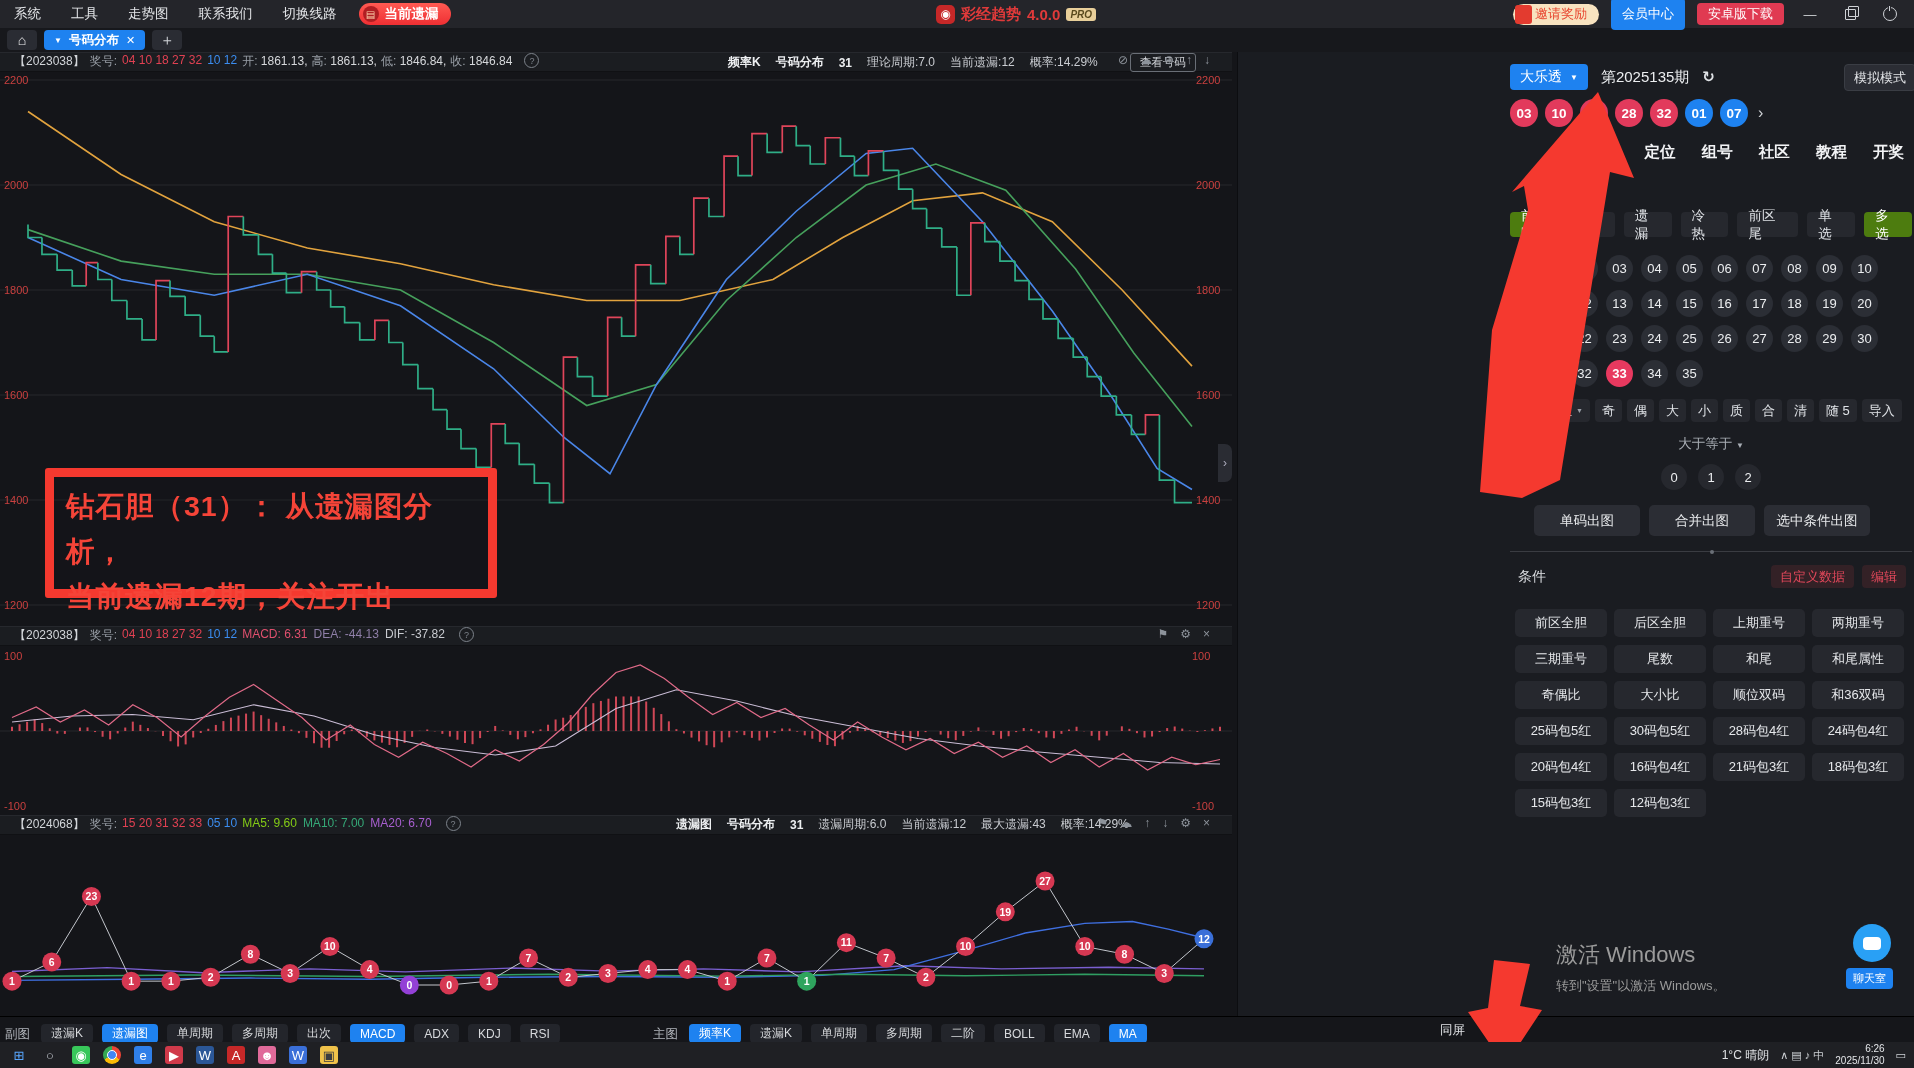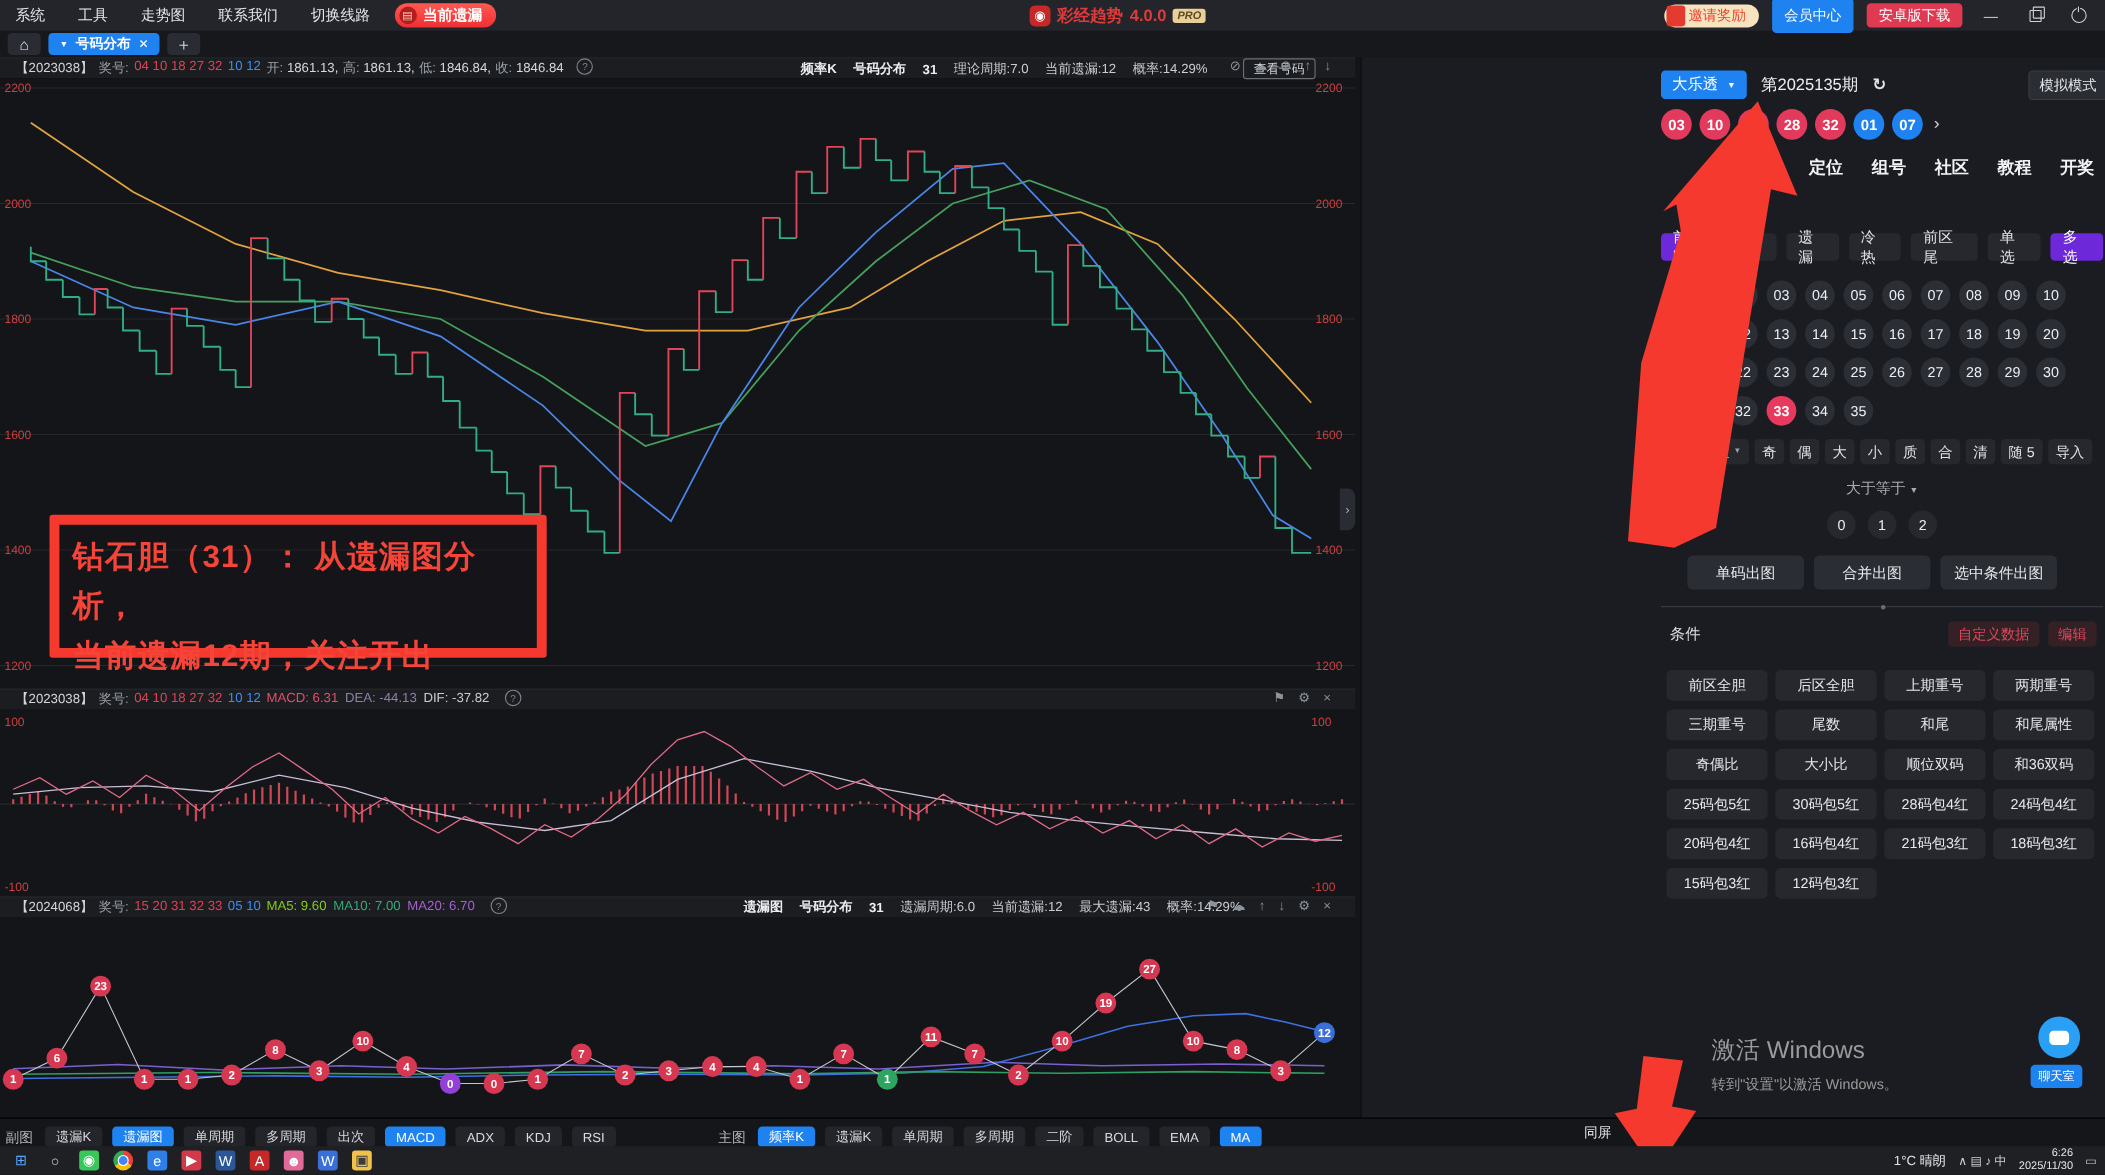--- a/index.html
+++ b/index.html
@@ -67,21 +67,21 @@
   #refresh{color:#dfe2e6;font-size:15px;font-weight:bold}
   #simbtn{position:absolute;right:-4px;top:0;height:25px;background:#2b2d34;border:1px solid #3a3d44;border-radius:4px;color:#e4e6e9;font-size:13px;display:flex;align-items:center;padding:0 9px}
   #balls{margin-top:9px;display:flex;align-items:center;gap:7px}
   .ball{width:28px;height:28px;border-radius:50%;color:#fff;font-size:13.5px;font-weight:bold;display:flex;align-items:center;justify-content:center}
   .ball.front{background:#e23a5c}
   .ball.back{background:#1e82f0}
   #ballmore{color:#cfd2d6;font-size:16px;margin-left:3px}
   #sbnav{margin:15px 8px 0 62px;display:flex;justify-content:space-between;font-size:15.5px;font-weight:bold;color:#f2f3f5}
   #sbtabs{margin-top:49px;display:flex;gap:9px;align-items:center;font-size:13.5px}
   .ztab{height:25px;background:#26282e;border-radius:4px;display:flex;align-items:center;padding:0 11px;color:#dfe2e6}
-  .ztab.on{background:#6d28d9;color:#fff}
+  .ztab.on{background:#4d7c0f;color:#fff}
   .ztab.mode1{margin-left:auto;background:#26282e}
   #numgrid{margin:18px 0 0 26px;display:grid;grid-template-columns:repeat(10,27px);gap:8px}
   .num{width:27px;height:27px;border-radius:50%;background:#2b2e35;color:#eceef0;font-size:13px;display:flex;align-items:center;justify-content:center}
   .num.sel{background:#e8395f;color:#fff;font-weight:bold}
   #attrrow{margin:12px 0 0 29px;display:flex;gap:5px;align-items:center}
   .attr{height:23px;background:#26282e;border-radius:4px;color:#dfe2e6;font-size:13px;display:flex;align-items:center;padding:0 7px;gap:4px}
   .attr .caret{font-size:7px;color:#9aa0a8}
   #gte{margin-top:13px;text-align:center;color:#a8adb4;font-size:13.5px}
   #gte .caret{font-size:8px}
   #digits{margin-top:11px;display:flex;justify-content:center;gap:11px}

